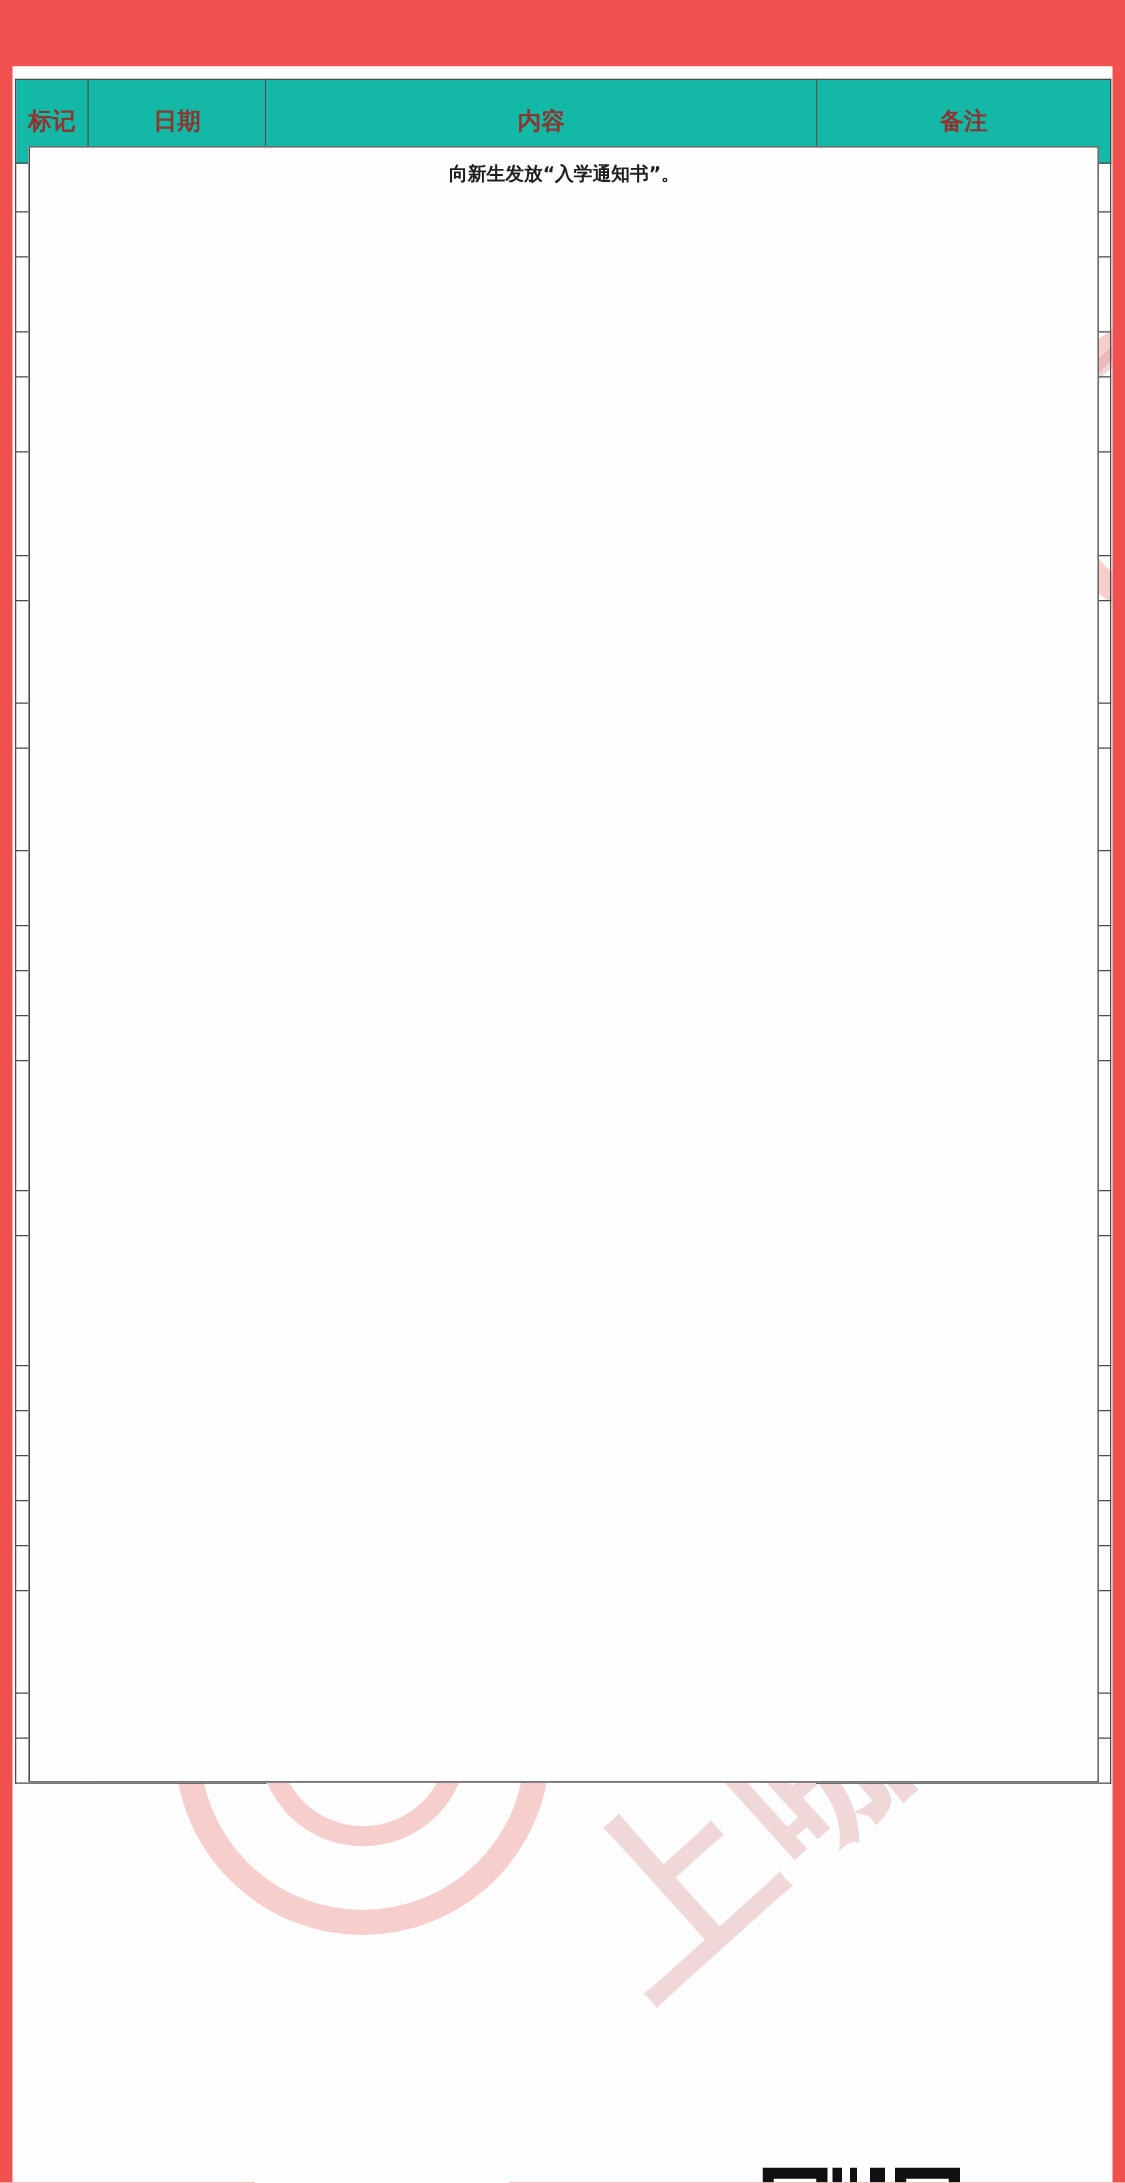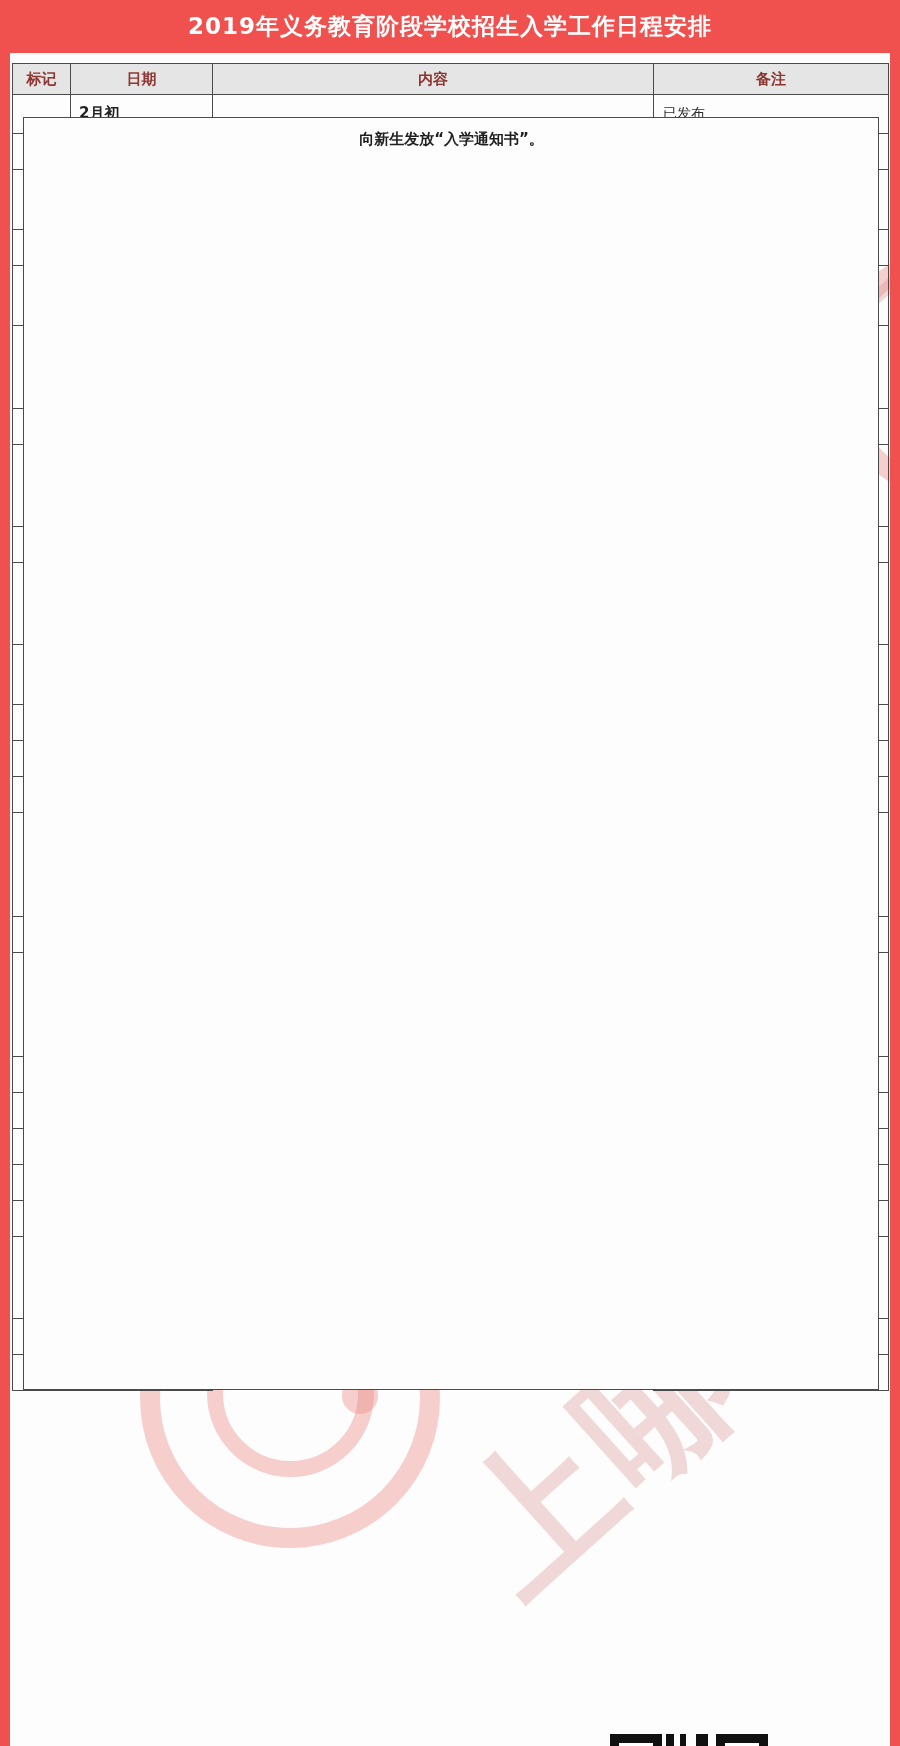--- a/index.html
+++ b/index.html
@@ -14,42 +14,39 @@
   .wm-circle .inner{position:absolute;left:18%;top:16%;width:52%;height:52%;border-radius:50%;border:16px solid rgba(235,137,132,.40);}
   .wm-circle .dot{position:absolute;right:16%;top:42%;width:14%;height:14%;border-radius:50%;background:rgba(235,137,132,.40);}
   .wm-text{position:absolute;font-size:150px;font-weight:bold;color:rgba(216,140,140,.32);transform:rotate(-42deg);white-space:nowrap;letter-spacing:8px;}
   
   table.sched{position:relative;z-index:2;border-collapse:collapse;margin:10px 2px 0 2px;width:876px;table-layout:fixed;background:transparent;}
   table.sched col.c-mark{width:58px;}
   table.sched col.c-date{width:142px;}
   table.sched col.c-content{width:441px;}
   table.sched col.c-note{width:235px;}
   table.sched th,table.sched td{border:1px solid #4a4a4a;vertical-align:middle;}
-  table.sched th{background:#e5e5e5;color:#8d3531;font-size:15px;font-weight:bold;height:30px;padding:0 2px;}
+  table.sched th{background:#14b8a6;color:#8d3531;font-size:19px;font-weight:bold;height:30px;padding:18px 2px;}
   td.mark{text-align:center;color:#d42a20;font-size:20px;font-weight:bold;}
   td.date{padding:8px 4px 8px 8px;font-size:15px;font-weight:bold;color:#1f1f1f;}
   td.content{padding:9px 8px 9px 10px;font-size:15px;font-weight:bold;color:#1f1f1f;line-height:1.6;text-align:center;}
   td.note{padding:8px 6px 8px 9px;font-size:14px;color:#2d2d2d;line-height:1.55;}
   .seg-red{color:#e03a30;}
   .seg-navy{color:#3d4f63;}
   .seg-blue{color:#3f6fb5;}
   
   .qr{position:absolute;left:600px;bottom:0;width:158px;height:12px;z-index:4;display:flex;justify-content:space-between;overflow:hidden;}
   .qr .finder{width:34px;height:34px;border:9px solid #101010;background:#fff;}
   .qr .bits{flex:1;height:12px;background:
      linear-gradient(90deg,#101010 0 8px,transparent 8px 14px,#101010 14px 20px,transparent 20px 30px,#101010 30px 42px,transparent 42px 50px,#101010 50px 58px,transparent 58px 66px,#101010 66px 78px,transparent 78px);
      margin:0 4px;}
 </style>
 </head>
 <body>
 
 <div class="page">
-  <div class="titlebar">
-    <h1>2019年义务教育阶段学校招生入学工作日程安排</h1>
-  </div>
 
   <div class="content">
 
     <div class="wm">
       <div class="wm-circle" style="left:95px;top:280px;width:250px;height:250px;">
           <div class="inner"></div>
           <div class="dot"></div>
         </div>
       <div class="wm-circle" style="left:820px;top:190px;width:220px;height:220px;">
           <div class="inner"></div>

